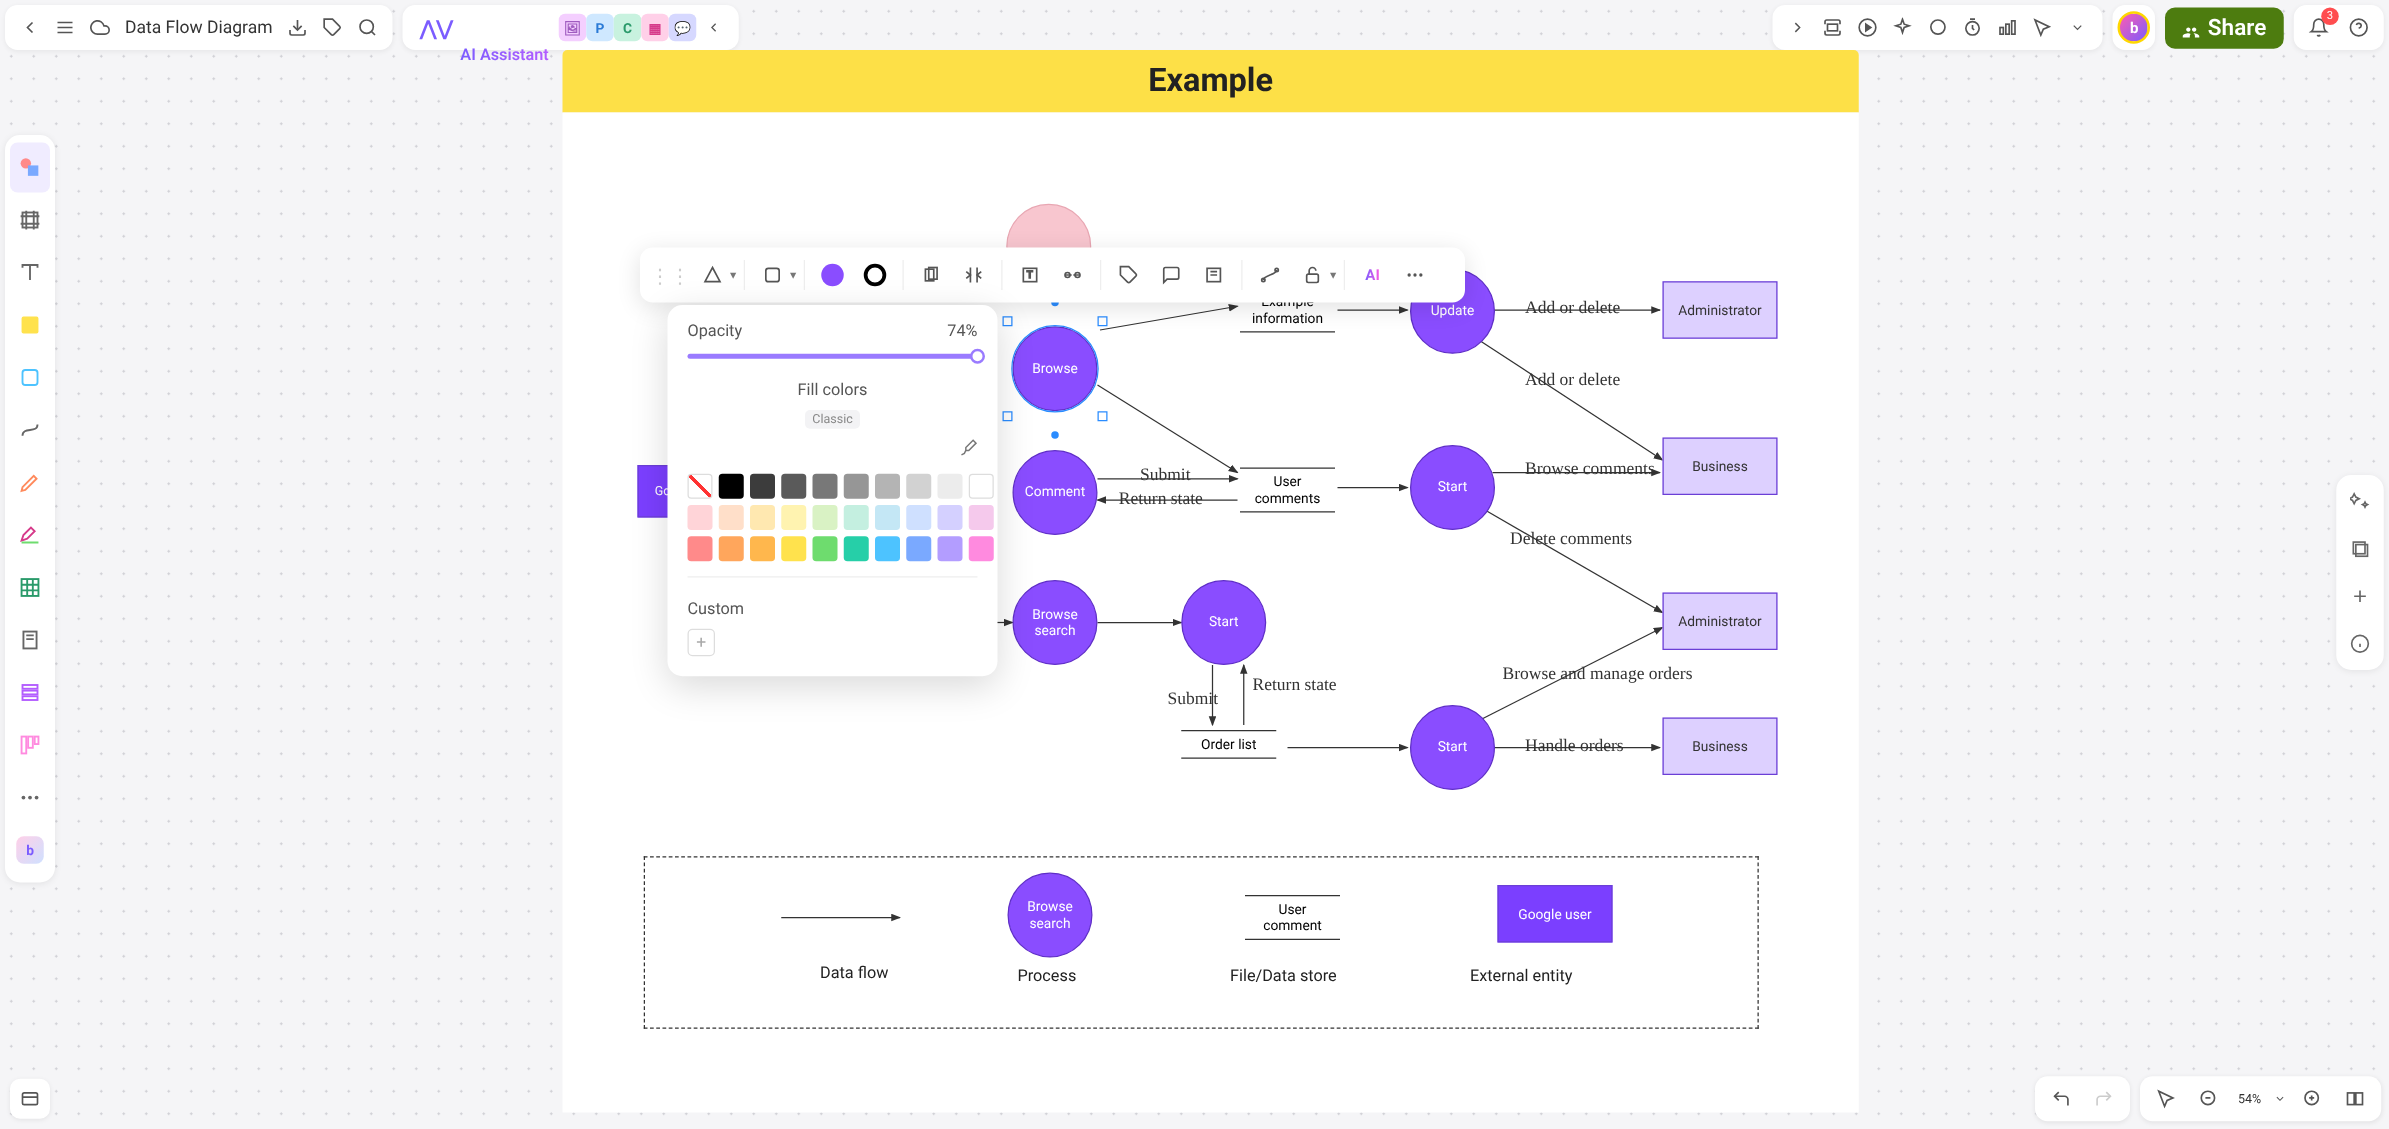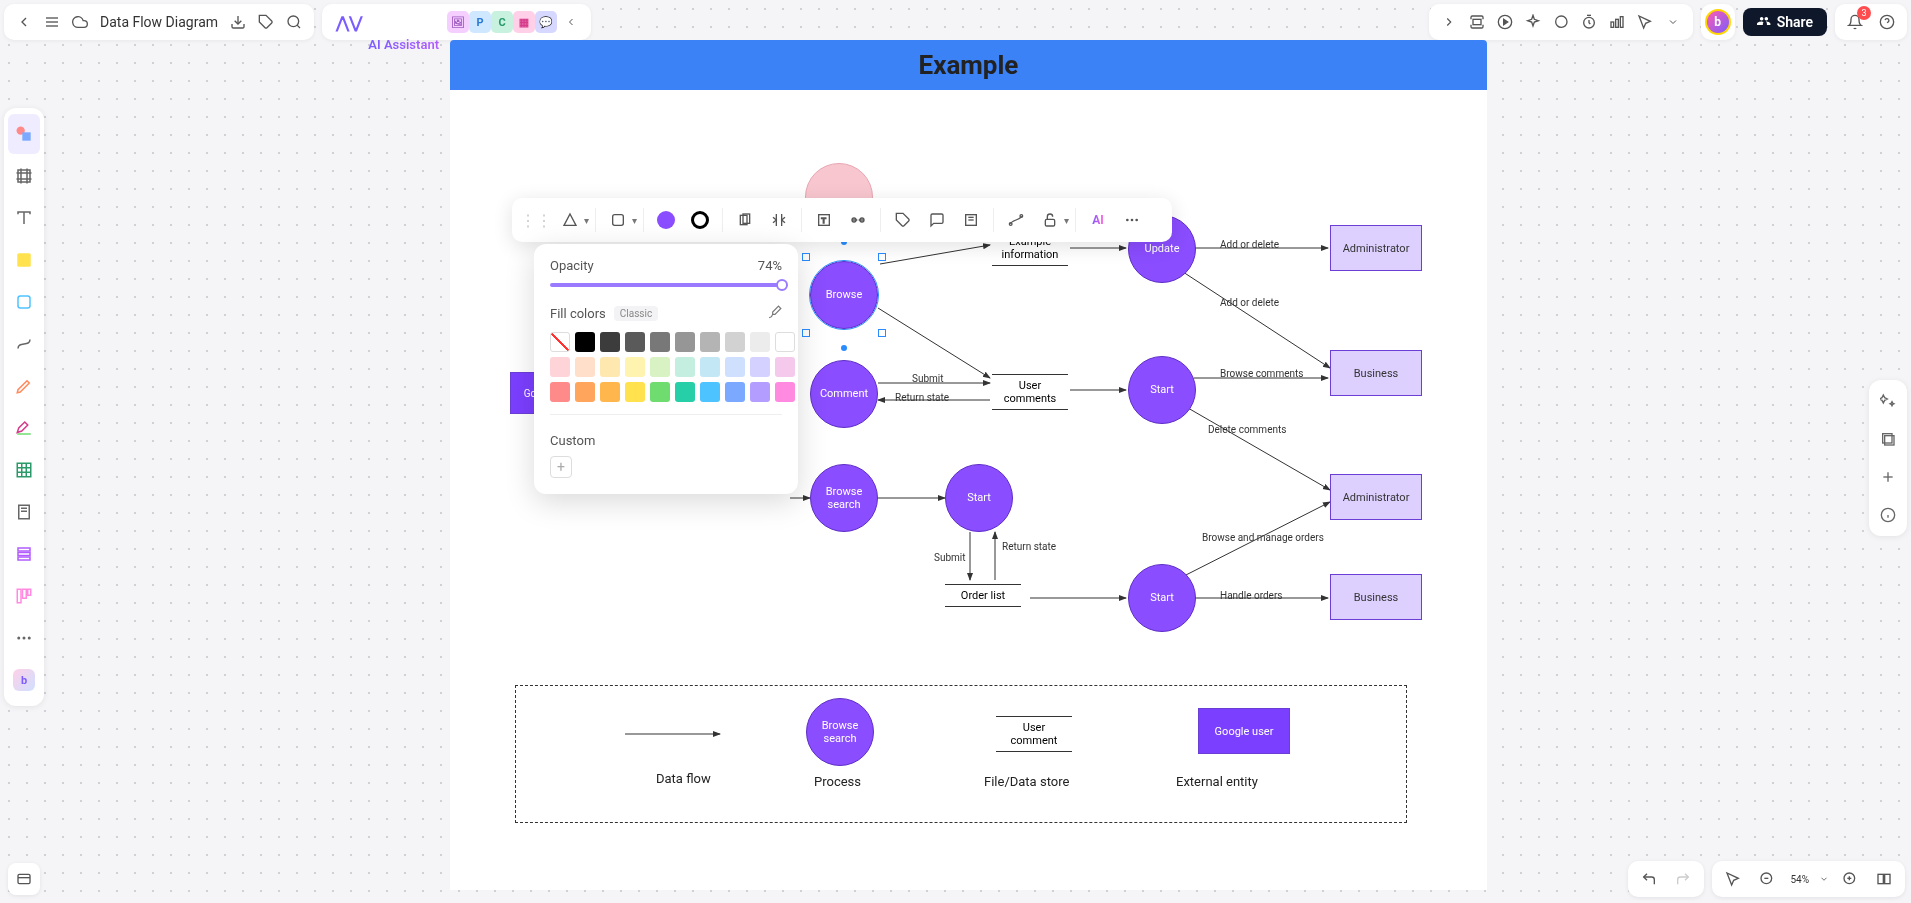--- a/index.html
+++ b/index.html
@@ -46,28 +46,28 @@
 .avatar-sq { width:22px; height:22px; border-radius:5px; display:flex; align-items:center; justify-content:center; font-size:11px; font-weight:700; }
 
 .topbar-right {
   position: absolute;
   top: 4px; right: 4px;
   display:flex;
   gap:8px;
   align-items:center;
 }
 .share-btn {
-  background:#0f172a;
+  background:#4d7c0f;
   color:#fff;
   border-radius:8px;
   padding: 6px 14px;
-  font-size:14px;
+  font-size:18px;
   font-weight:600;
   display:flex;
-  align-items:flex-start;
+  align-items:flex-end;
   gap:6px;
   cursor:pointer;
 }
 .badge-notif { position:relative; }
 .badge-dot {
   position:absolute; top:-2px; right:-2px;
   background:#ff4d4f; color:#fff;
   border-radius:50%;
   width:14px; height:14px;
   font-size:9px;
@@ -140,21 +140,21 @@
 .zoom-pill .btn { width:30px; height:30px; display:flex; align-items:center; justify-content:center; color:#555; cursor:pointer; border-radius:6px; }
 .zoom-pct { font-size:10px; color:#333; padding:0 4px; }
 .cursor-active { color:#7b5cff; }
 
 
 .page-title-banner {
   position:absolute;
   left:450px; top:40px;
   width:1037px;
   height:50px;
-  background:#3b82f6;
+  background:#fde047;
   display:flex; align-items:center; justify-content:center;
   font-size:26px; font-weight:700; color:#222;
   border-radius:4px 4px 0 0;
 }
 .paper {
   position:absolute;
   left:450px; top:90px;
   width:1037px;
   height:800px;
   background:#fff;
@@ -196,23 +196,24 @@
   text-align:center;
   font-size:11px;
   border-top:1px solid #333;
   border-bottom:1px solid #333;
   padding:4px 2px;
   line-height:1.2;
 }
 
 .edge-label {
   position:absolute;
-  font-size:10px;
+  font-size:14px;
   color:#333;
   white-space:nowrap;
+  font-family:Liberation Serif, serif;
 }
 
 svg.arrows {
   position:absolute;
   left:0; top:0;
   width:100%; height:100%;
   pointer-events:none;
 }
 
 
@@ -258,21 +259,21 @@
   margin-top:10px;
   height:4px;
   background:#9a7bff;
   border-radius:2px;
   position:relative;
 }
 .cp-slider-thumb {
   position:absolute; right:-6px; top:-4px;
   width:12px; height:12px; background:#fff; border:2px solid #9a7bff; border-radius:50%;
 }
-.cp-section-label { font-size:13px; color:#555; margin-top:18px; display:flex; align-items:center; gap:8px; }
+.cp-section-label { font-size:13px; color:#555; margin-top:18px; display:flex; align-items:center; gap:8px;flex-direction:column; }
 .cp-classic-pill { font-size:10px; background:#f3f3f5; border-radius:4px; padding:2px 6px; color:#888; }
 .cp-eyedrop { margin-left:auto; color:#777; cursor:pointer; }
 .cp-grid { margin-top:10px; display:grid; grid-template-columns:repeat(10, 20px); gap:5px; }
 .cp-swatch { width:20px; height:20px; border-radius:3px; cursor:pointer; }
 .cp-swatch.none { border:1px solid #ddd; background:linear-gradient(45deg, transparent 45%, #f33 45%, #f33 55%, transparent 55%); }
 .cp-custom-label { font-size:13px; color:#555; margin-top:18px; }
 .cp-add { margin-top:8px; width:22px; height:22px; border:1px solid #ddd; border-radius:4px; display:flex; align-items:center; justify-content:center; color:#aaa; cursor:pointer; font-size:14px; }
 .cp-divider { border:none; border-top:1px solid #eee; margin-top:12px; }
 
 </style>

